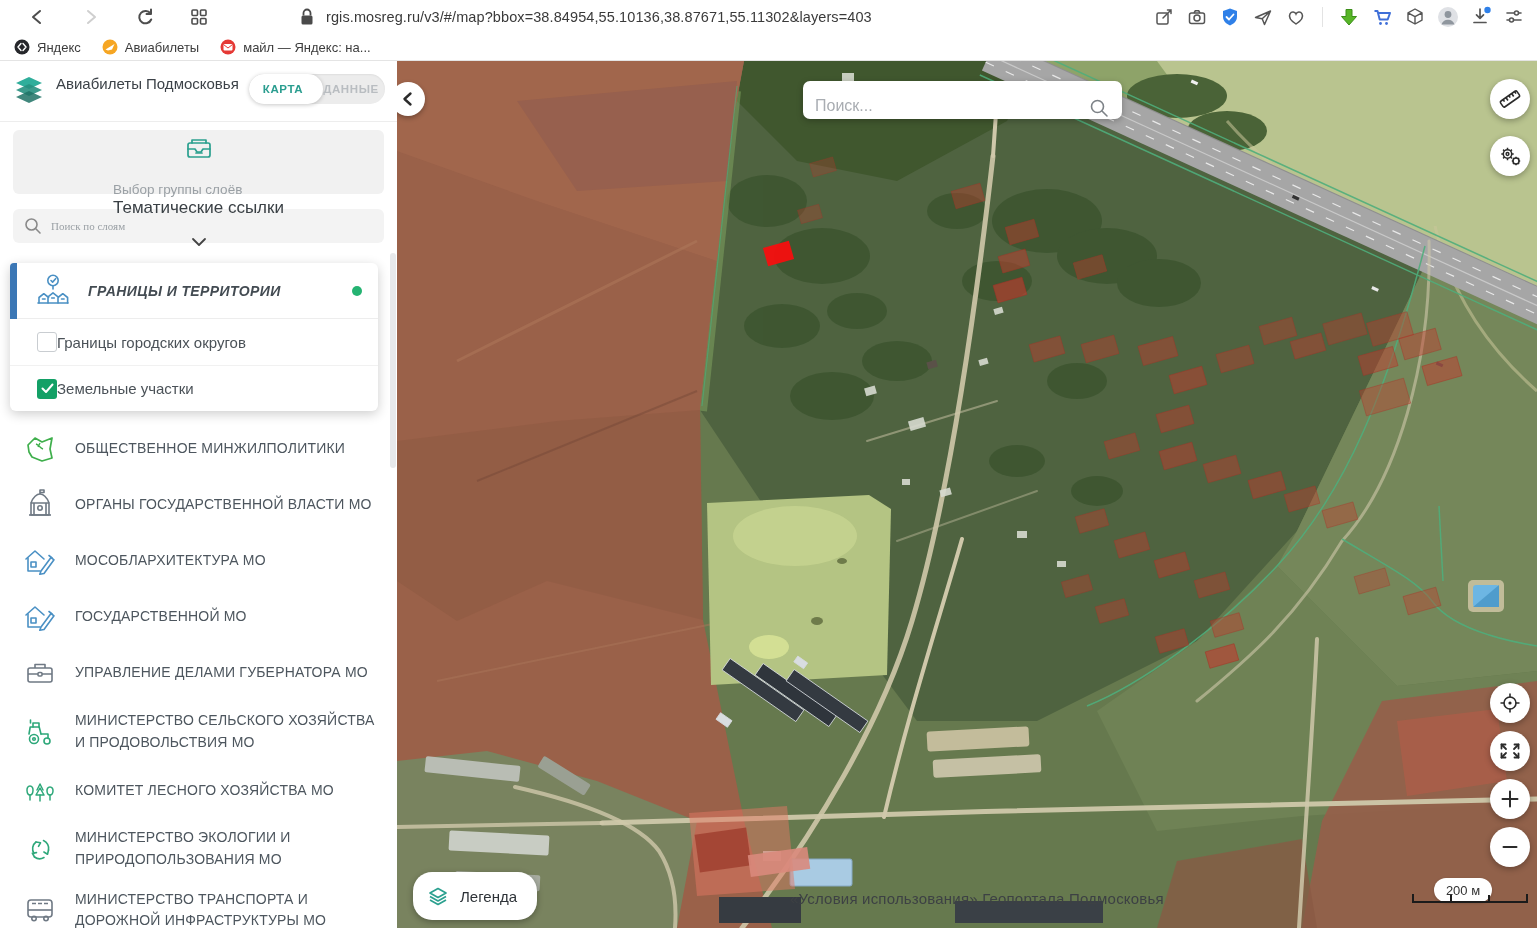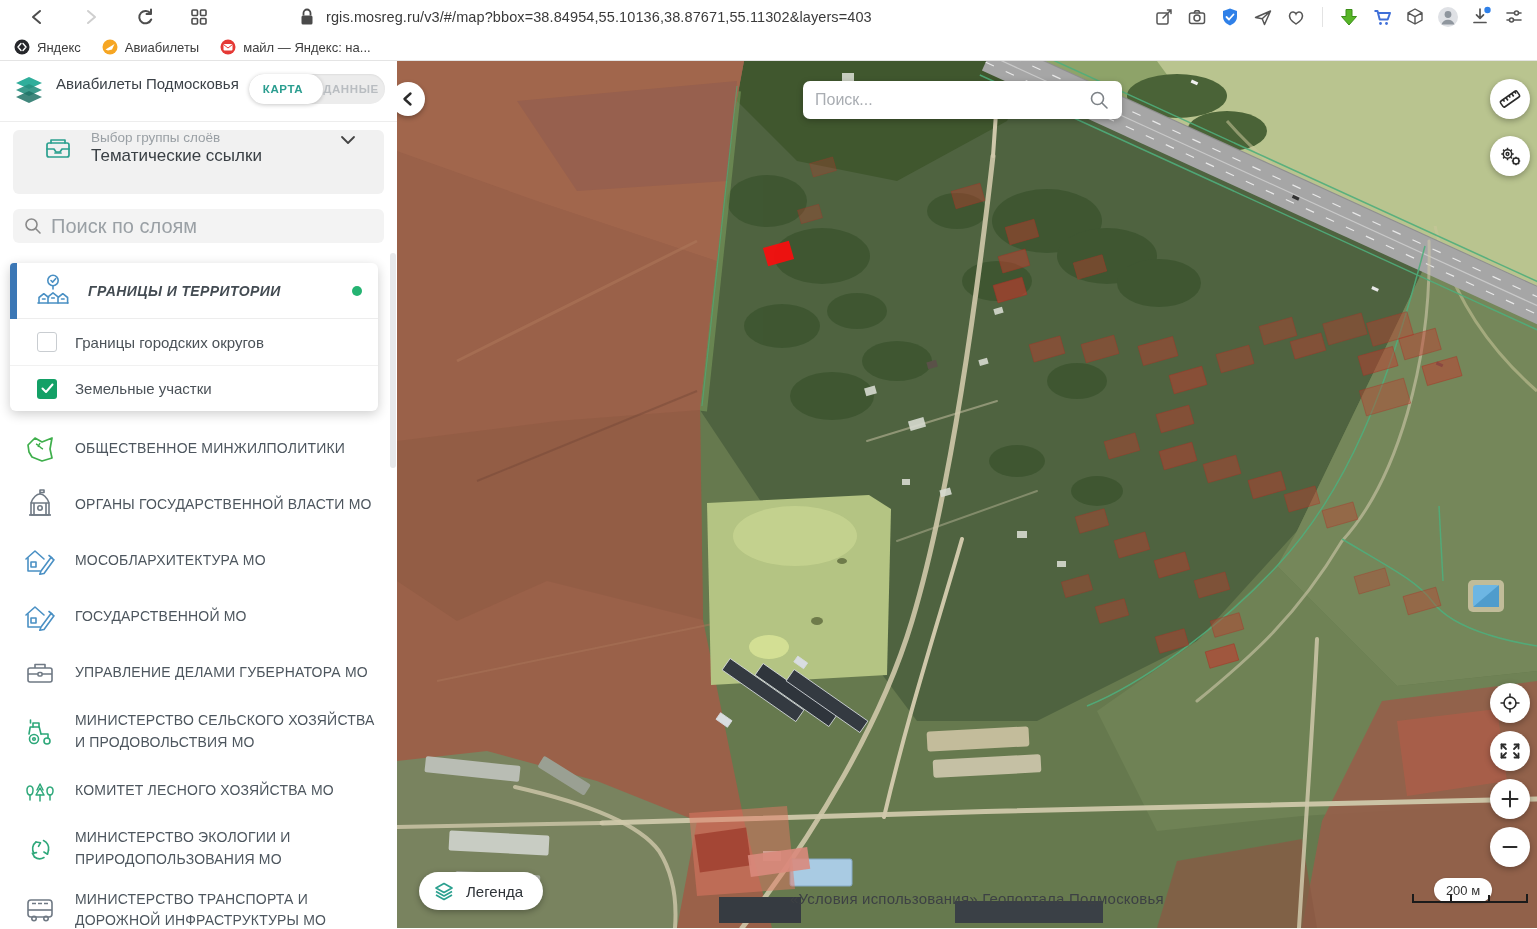--- a/index.html
+++ b/index.html
@@ -30,40 +30,40 @@
   .sb-title { font-size:15px; color:#3c4248; line-height:1.3; margin-left:10px; }
   .toggle { margin-left:auto; width:136px; height:30px; background:#ececec; border-radius:15px;
     position:relative; display:flex; align-items:center; box-shadow:inset 0 1px 2px rgba(0,0,0,.06); }
   .toggle .seg { width:50%; text-align:center; font-size:11.5px; font-weight:bold; letter-spacing:.6px; z-index:1; }
   .seg.on { color:var(--accent-teal); }
   .seg.off { color:#b9bdc1; }
   .knob { position:absolute; left:0; top:0; width:74px; height:30px; background:#fff; border-radius:15px;
     box-shadow:0 1px 4px rgba(0,0,0,.22); }
   .sb-divider { height:1px; background:#ededed; }
   .grpsel { margin:8px 13px 0; height:64px; background:#f1f1f1; border-radius:6px;
-    display:flex; padding:0 26px; gap:14px; }
+    display:flex; align-items:center; padding:0 8px; gap:14px;flex-direction:column; }
   .grpsel-txt { flex:1; }
   .grpsel-lab { font-size:13.5px; color:#9aa0a5; }
   .grpsel-val { font-size:17px; color:#3a4045; margin-top:1px; }
   .lsearch { margin:15px 13px 0; height:34px; background:#f3f3f3; border-radius:6px;
     display:flex; align-items:center; padding:0 10px; gap:8px; }
-  .lsearch input { border:none; outline:none; background:transparent; font-size:20px; color:#444;
-    font-family:Liberation Sans, sans-serif; flex:1; }
+  .lsearch input { border:none; outline:none; background:transparent; font-size:11px; color:#444;
+    font-family:Liberation Serif, serif; flex:1; }
   .lsearch input::placeholder { color:#9aa0a5; }
 
   .card { margin:20px 19px 0 10px; background:#fff; border-radius:6px;
     box-shadow:0 3px 12px rgba(0,0,0,.2); position:relative; }
   .card-head { display:flex; align-items:center; height:56px; padding-left:23px; gap:15px;
     border-bottom:1px solid #ededed; position:relative; }
   .accent { position:absolute; left:0; top:0; width:7px; height:56px;
     background:var(--accent-blue); border-radius:4px 0 0 0; }
   .card-title { font-size:14px; font-weight:bold; color:#434b52; letter-spacing:.4px;font-style:italic; }
   .dot { width:10px; height:10px; border-radius:50%; background:var(--dot-green);
     margin-left:auto; margin-right:16px; }
-  .lrow { display:flex; align-items:center; height:46px; padding-left:27px; gap:18px; }
+  .lrow { display:flex; align-items:center; height:46px; padding-left:27px; }
   .lrow + .lrow { border-top:1px solid #f1f1f1; }
   .lrow-lab { font-size:15px; color:#4b5258; }
   .cb { width:20px; height:20px; border-radius:3px; flex-shrink:0; }
   .cb.un { border:1.5px solid #c9cdd1; background:#fff; }
   .cb.ch { background:var(--cb-green); display:flex; align-items:center; justify-content:center; }
 
   .groups { margin-top:10px; }
   .grp { display:flex; align-items:center; gap:16px; padding:9px 8px 9px 21px; min-height:56px; }
   .grp-ic { width:38px; height:38px; flex-shrink:0; }
   .grp-label { width:312px; font-size:14px; color:#4d565e; letter-spacing:.2px; line-height:1.55; }
@@ -71,25 +71,25 @@
     background:#e7e9eb; border-radius:3px; }
 
   
   .map { position:relative; width:1140px; height:867px; overflow:hidden; background:#66794e; }
   .map > svg.canvas { position:absolute; left:0; top:0; }
   .mbtn { position:absolute; width:40px; height:40px; border-radius:50%; background:#fff;
     box-shadow:0 2px 6px rgba(0,0,0,.3); display:flex; align-items:center; justify-content:center; }
   .collapse { position:absolute; left:-6px; top:21px; width:34px; height:34px; border-radius:50%;
     background:#fff; box-shadow:0 2px 5px rgba(0,0,0,.3); display:flex; align-items:center; justify-content:center; }
   .msearch { position:absolute; left:406px; top:20px; width:319px; height:38px; background:#fff;
-    border-radius:7px; box-shadow:0 2px 6px rgba(0,0,0,.25); display:flex; align-items:center; padding:0 12px; }
+    border-radius:7px; box-shadow:0 2px 6px rgba(0,0,0,.25); display:flex; align-items:flex-start; padding:16px 12px; }
   .msearch input { flex:1; border:none; outline:none; font-size:16px; color:#444;
     font-family:"Liberation Sans",sans-serif; }
   .msearch input::placeholder { color:#a9adb2; }
-  .legend { position:absolute; left:22px; top:811px; height:38px; background:#fff; border-radius:19px;
+  .legend { position:absolute; left:16px; top:811px; height:48px; background:#fff; border-radius:19px;
     box-shadow:0 2px 6px rgba(0,0,0,.3); display:flex; align-items:center; gap:10px; padding:0 20px 0 13px; }
   .legend span { font-size:15px; color:#2e3338; }
   .scale-label { position:absolute; left:1037px; top:817px; width:58px; height:24px; background:#fff;
     border-radius:12px; display:flex; align-items:center; justify-content:center;
     font-size:13px; color:#333; box-shadow:0 1px 3px rgba(0,0,0,.2); }
   .scale-bar { position:absolute; left:1015px; top:833px; width:116px; height:9px;
     border-left:2px solid #1b1b1b; border-right:2px solid #1b1b1b; border-bottom:2px solid #1b1b1b; }
   .scale-bar i { position:absolute; bottom:0; width:2px; height:6px; background:#1b1b1b; }
   .attrib { position:absolute; left:393px; top:829px; font-size:15px; color:#3d4144; letter-spacing:.2px; }
 </style>

